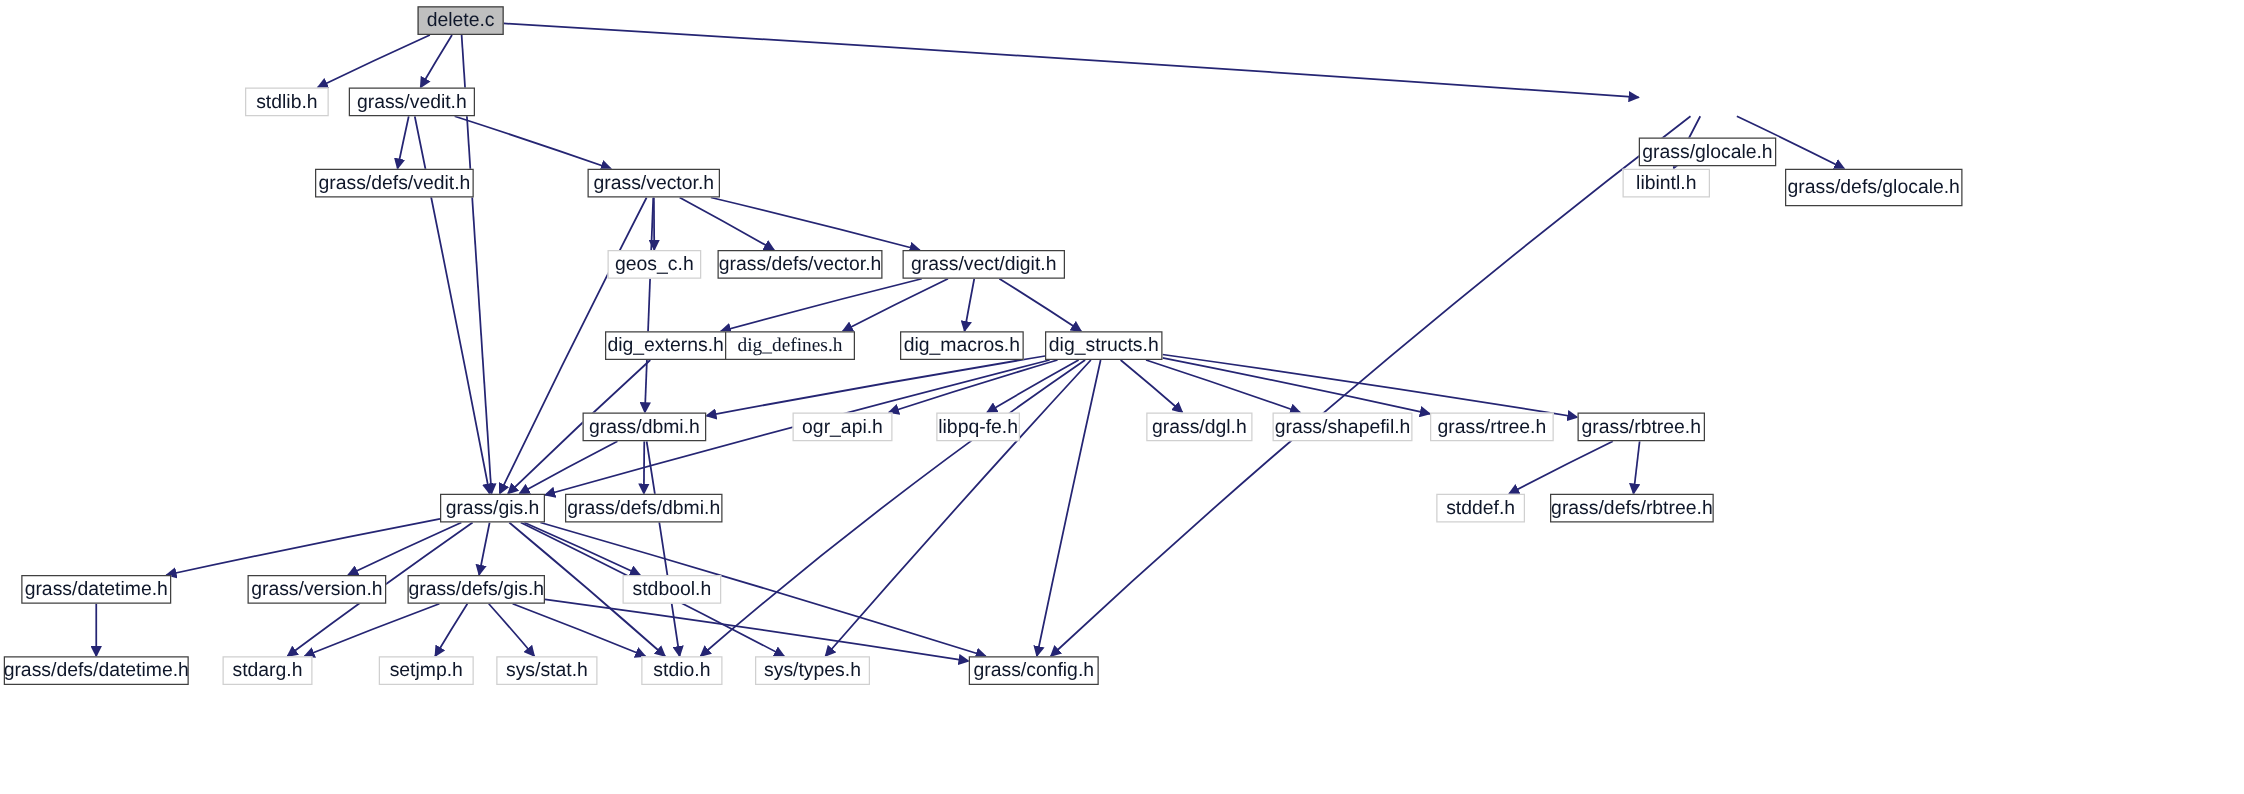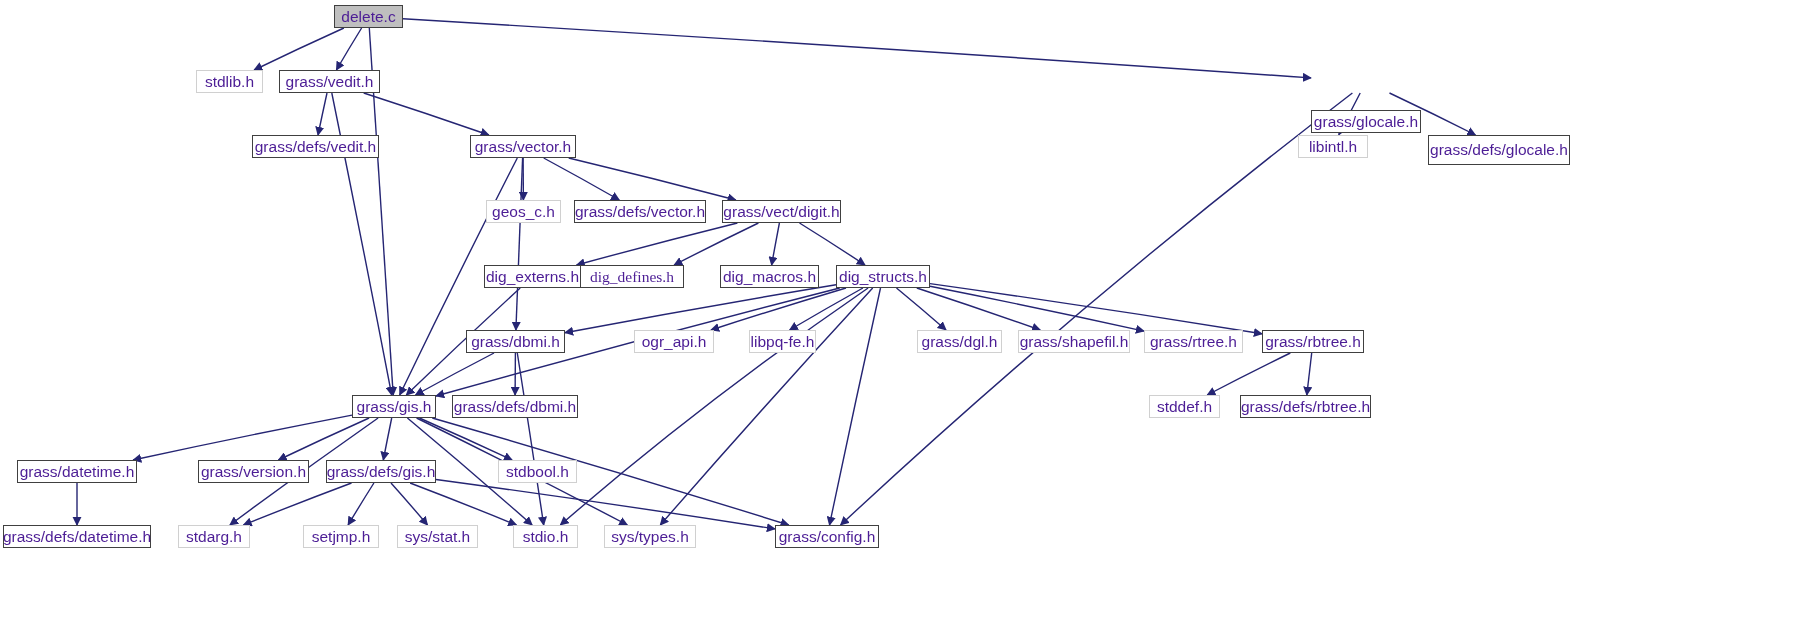--- a/index.html
+++ b/index.html
@@ -1,20 +1,20 @@
 <!DOCTYPE html>
 <html><head>
 <meta charset="utf-8">
 <style>
   html,body{margin:0;padding:0;background:#ffffff;}
   body{font-family:"Liberation Sans",sans-serif;}
   #graph{position:relative;width:1795px;height:635px;background:#ffffff;overflow:hidden;}
   #edges{position:absolute;left:0;top:0;width:1795px;height:635px;}
   .node{position:absolute;box-sizing:border-box;display:flex;align-items:center;justify-content:center;
-        background:#ffffff;font-size:15.5px;color:#4c1d95;white-space:nowrap;letter-spacing:0px;}
+        background:#ffffff;font-size:15.5px;color:#0f172a;white-space:nowrap;letter-spacing:0px;}
   .node.strong{border:1.5px solid #404040;}
   .node.weak{border:1px solid #d0d0d0;}
   .node.root{border:1.5px solid #404040;background:#bfbfbf;}
   .node span{pointer-events:none;}
 </style>
 </head>
 <body>
 
 <div id="graph">
   <svg id="edges" viewBox="0 0 1795 635" xmlns="http://www.w3.org/2000/svg">
@@ -100,21 +100,21 @@
       </div>
       <div class="node strong" style="left: 1428px; top: 135px; width: 142px; height: 30px;">
         <span>grass/defs/glocale.h</span>
       </div>
       <div class="node weak" style="left: 486px; top: 200px; width: 75px; height: 23px;">
         <span>geos_c.h</span>
       </div>
       <div class="node strong" style="left: 574px; top: 200px; width: 132px; height: 23px;">
         <span>grass/defs/vector.h</span>
       </div>
-      <div class="node strong" style="left: 722px; top: 200px; width: 119px; height: 23px; text-align: right;">
+      <div class="node strong" style="left: 722px; top: 200px; width: 130px; height: 23px; text-align: right;">
         <span>grass/vect/digit.h</span>
       </div>
       <div class="node strong" style="left: 484px; top: 265px; width: 97px; height: 23px;">
         <span>dig_externs.h</span>
       </div>
       <div class="node strong" style="left: 580px; top: 265px; width: 104px; height: 23px; font-family: Liberation Serif, serif;">
         <span>dig_defines.h</span>
       </div>
       <div class="node strong" style="left: 720px; top: 265px; width: 99px; height: 23px;">
         <span>dig_macros.h</span>

